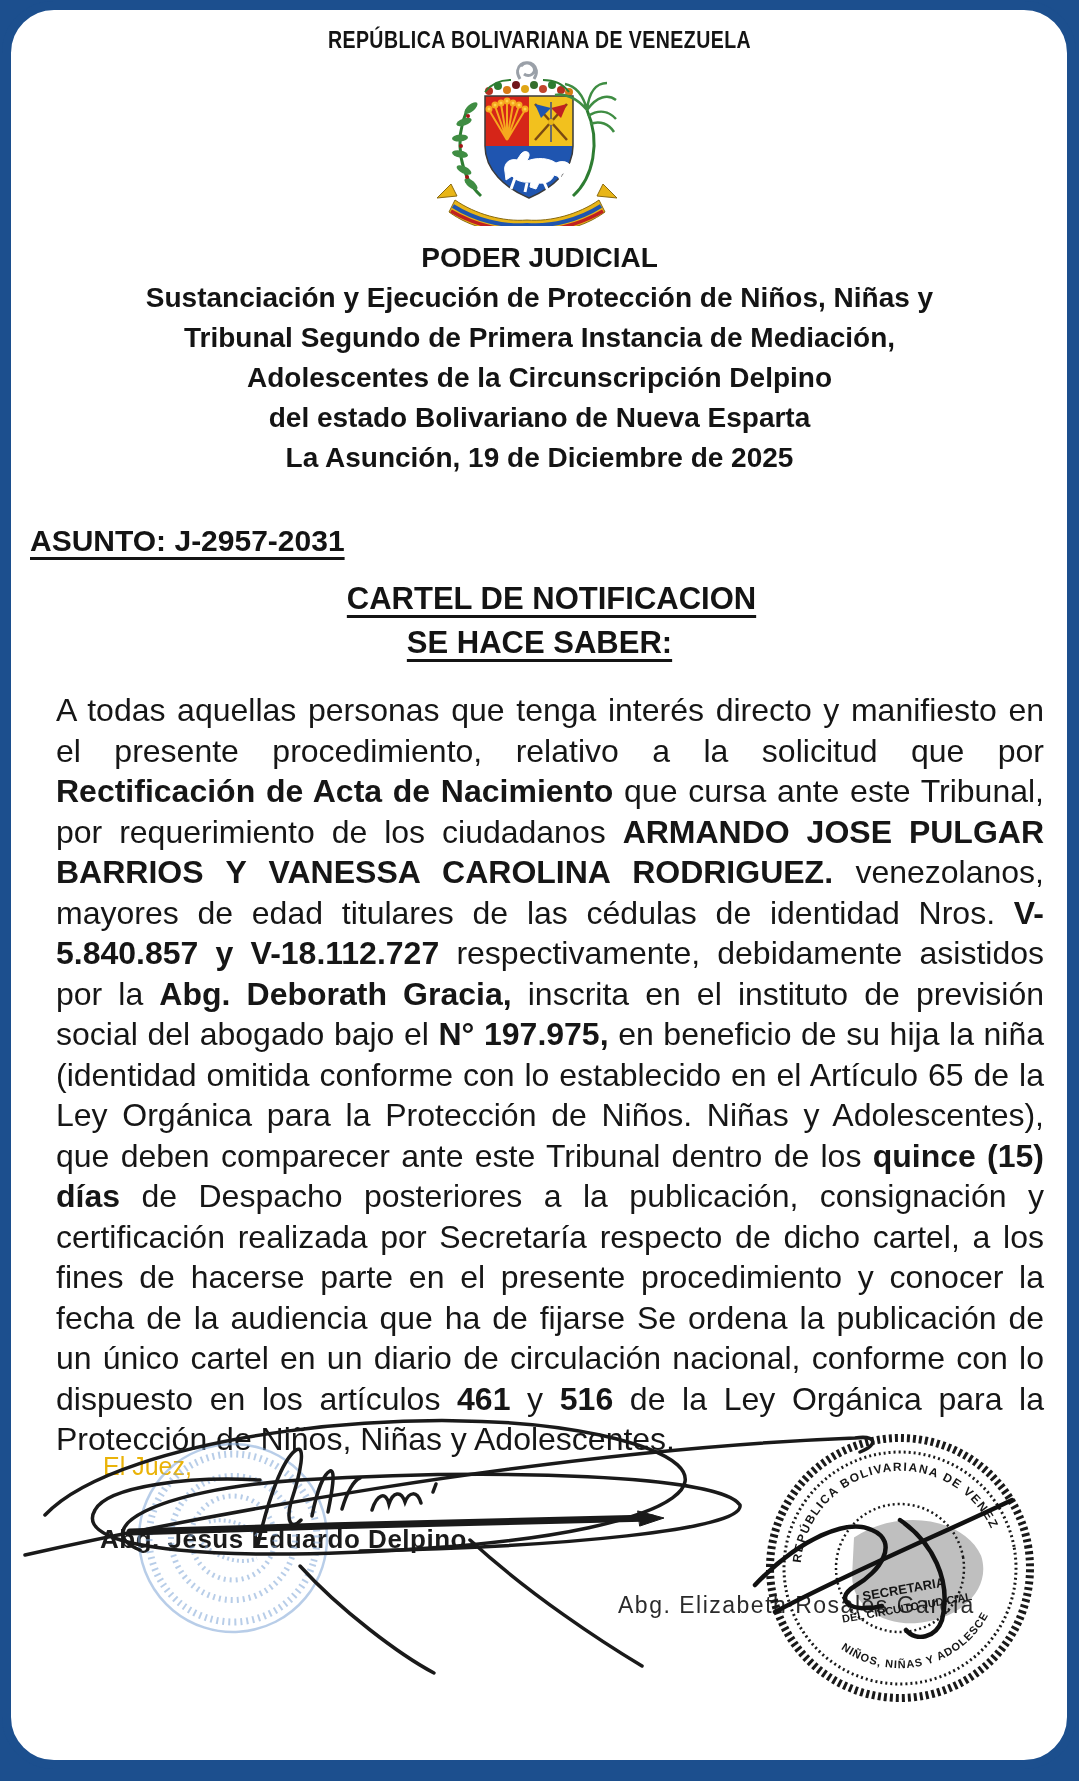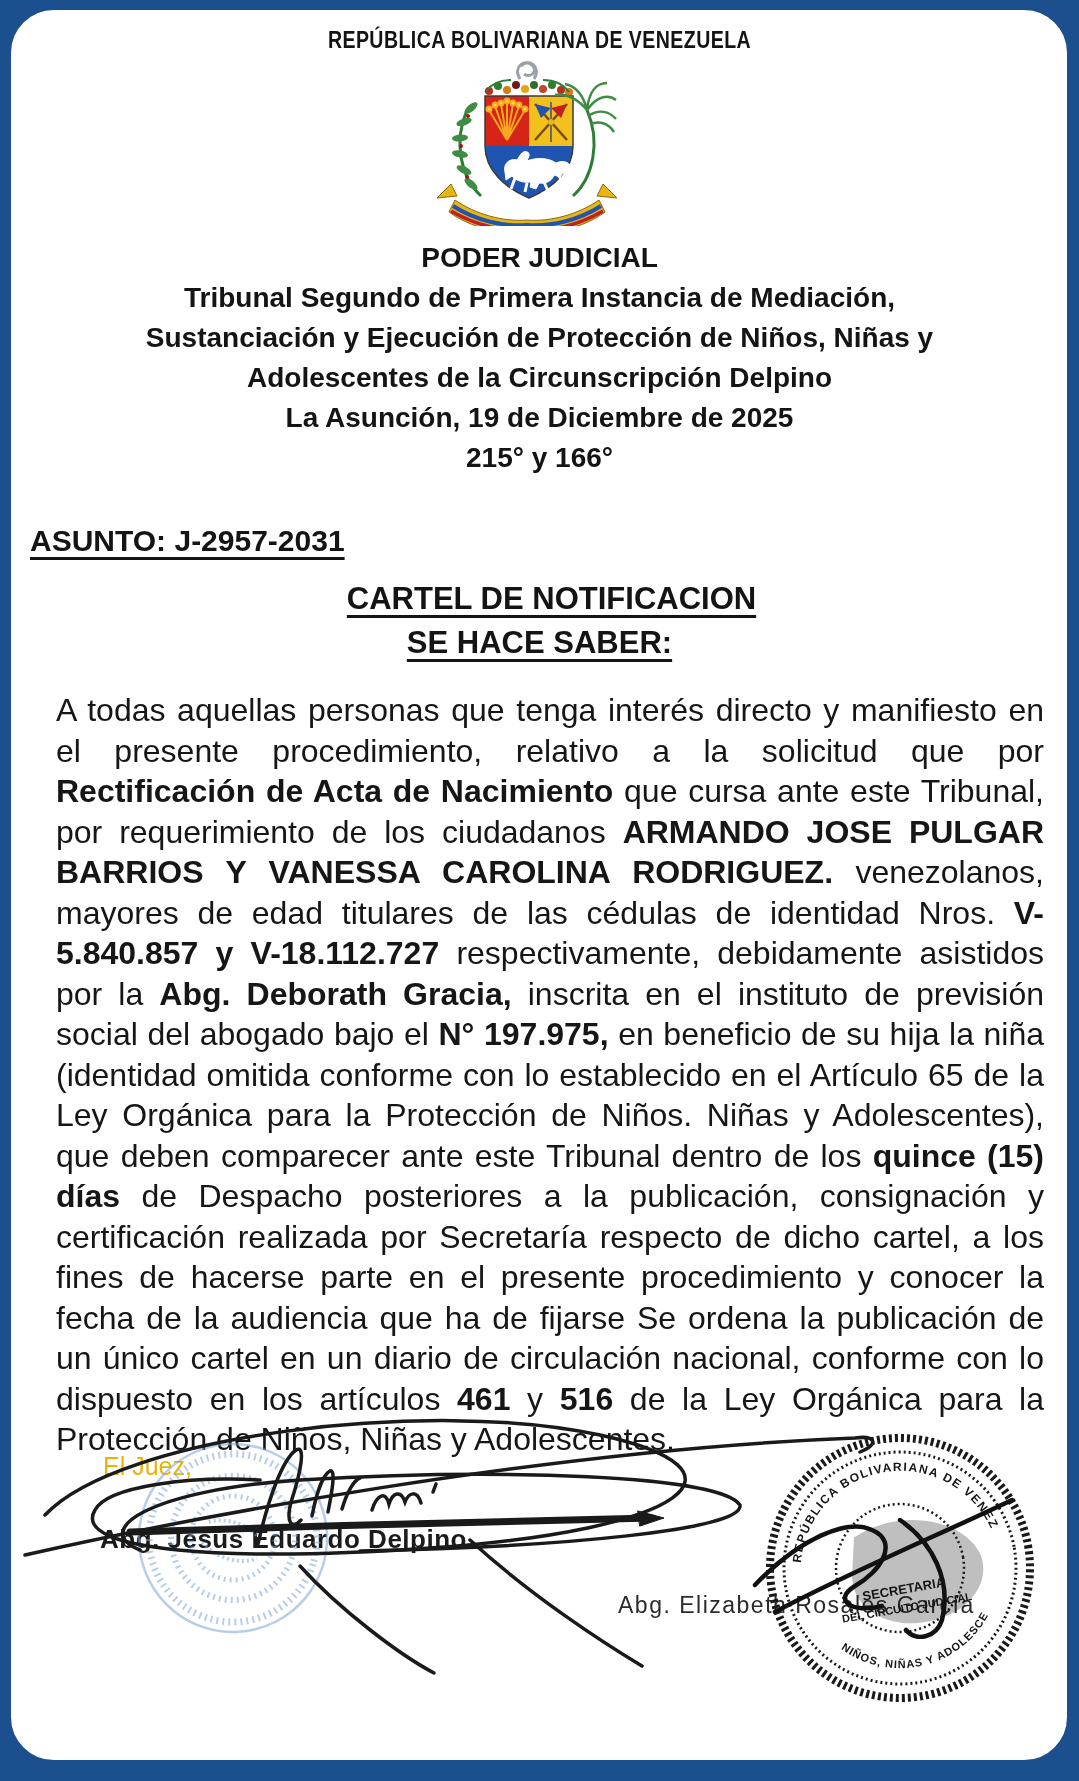--- a/index.html
+++ b/index.html
@@ -115,25 +115,25 @@
         <path d="M24 126 L10 140 L30 138 Z M176 126 L190 140 L170 138 Z" fill="#e8b517" stroke="#8a6a10"></path>
         <path d="M28 142 C48 156 76 164 100 162 C124 164 152 156 172 142 L178 154
                  C156 170 128 176 100 174 C72 176 44 170 22 154 Z" fill="#e8b517" stroke="#8a6a10" stroke-width="1"></path>
         <path d="M26 148 C48 162 76 169 100 167 C124 169 152 162 174 148" stroke="#1f55b0" stroke-width="4" fill="none"></path>
         <path d="M24 153 C48 167 76 174 100 172 C124 174 152 167 176 153" stroke="#c02020" stroke-width="3.5" fill="none"></path>
       </g>
     </svg>
 
     <div class="abs heading">
       <div>PODER JUDICIAL</div>
+      <div>Sustanciación y Ejecución de Protección de Niños, Niñas y</div>
       <div>Tribunal Segundo de Primera Instancia de Mediación,</div>
-      <div>Sustanciación y Ejecución de Protección de Niños, Niñas y</div>
       <div>Adolescentes de la Circunscripción Delpino</div>
+      <div>del estado Bolivariano de Nueva Esparta</div>
       <div>La Asunción, 19 de Diciembre de 2025</div>
-      <div>215° y 166°</div>
     </div>
 
     <div class="abs asunto">ASUNTO: J-2957-2031</div>
     <div class="abs notice-title">CARTEL DE NOTIFICACION</div>
     <div class="abs notice-sub">SE HACE SABER:</div>
 
     <p class="abs body-par"><span>A todas aquellas personas que tenga interés directo y manifiesto en el presente procedimiento, relativo a la solicitud que por </span><b>Rectificación de Acta de Nacimiento</b><span> que cursa ante este Tribunal, por requerimiento de los ciudadanos </span><b>ARMANDO JOSE PULGAR BARRIOS Y VANESSA CAROLINA RODRIGUEZ.</b><span> venezolanos, mayores de edad titulares de las cédulas de identidad Nros. </span><b>V- 5.840.857 y V-18.112.727</b><span> respectivamente, debidamente asistidos por la </span><b>Abg. Deborath Gracia,</b><span> inscrita en el instituto de previsión social del abogado bajo el </span><b>N° 197.975,</b><span> en beneficio de su hija la niña (identidad omitida conforme con lo establecido en el Artículo 65 de la Ley Orgánica para la Protección de Niños. Niñas y Adolescentes), que deben comparecer ante este Tribunal dentro de los </span><b>quince (15) días</b><span> de Despacho posteriores a la publicación, consignación y certificación realizada por Secretaría respecto de dicho cartel, a los fines de hacerse parte en el presente procedimiento y conocer la fecha de la audiencia que ha de fijarse Se ordena la publicación de un único cartel en un diario de circulación nacional, conforme con lo dispuesto en los artículos </span><b>461</b><span> y </span><b>516</b><span> de la Ley Orgánica para la Protección de Niños, Niñas y Adolescentes.</span></p>
 
     <div class="abs el-juez">El Juez,</div>
     <div class="abs judge-name">Abg. Jesús Eduardo Delpino</div>

